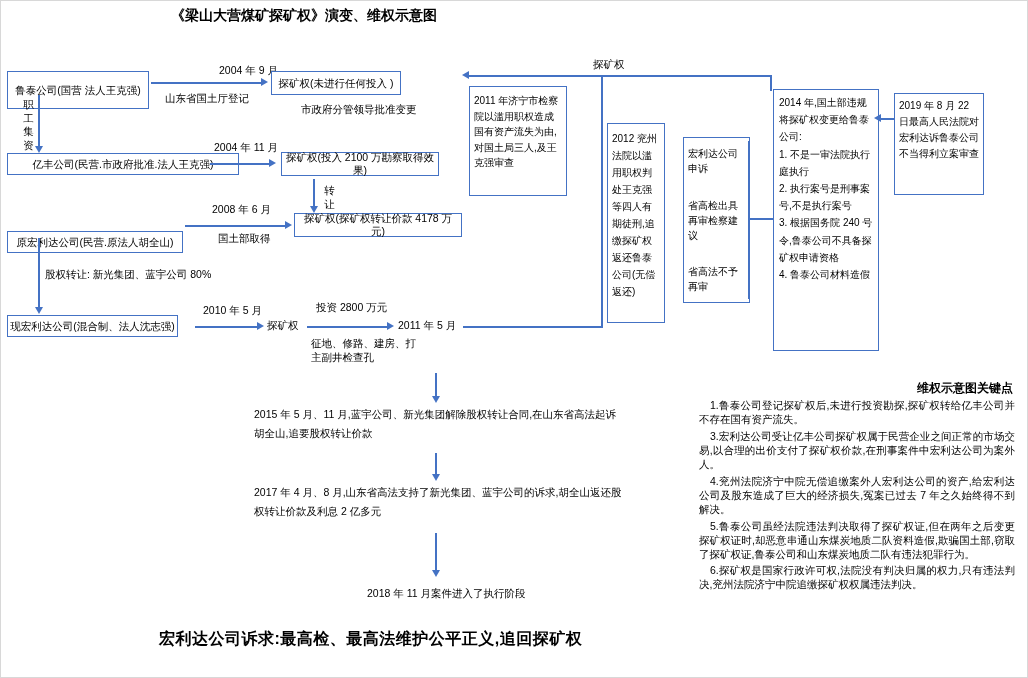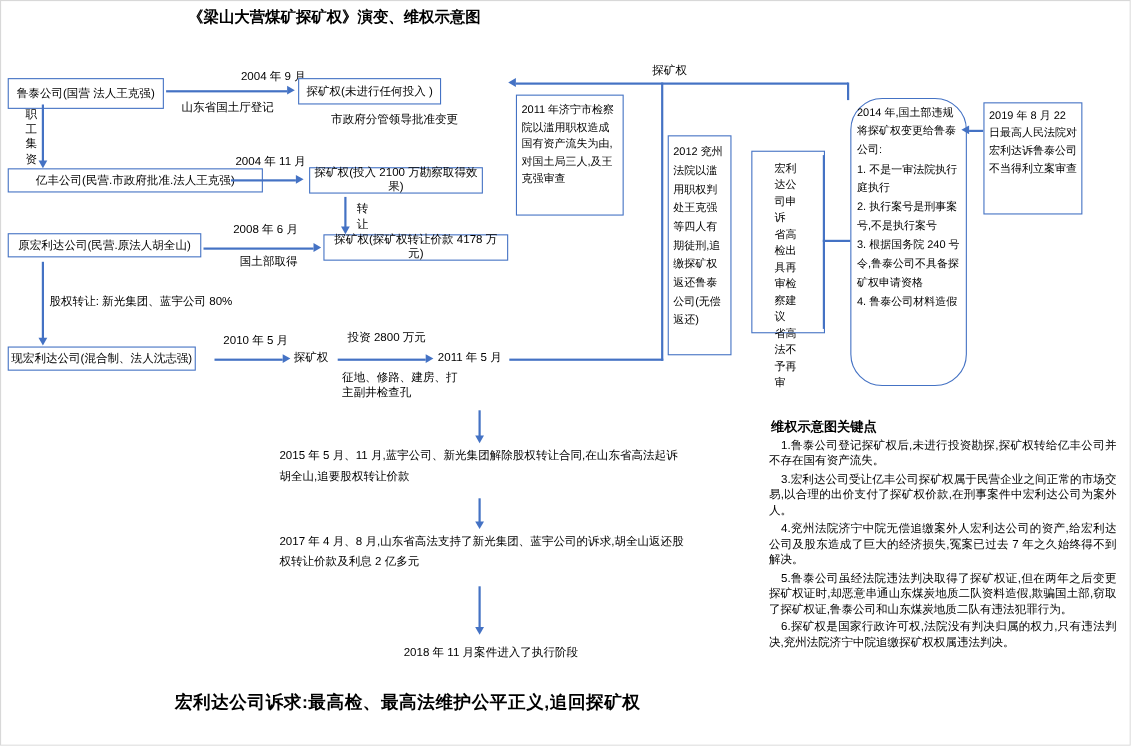--- a/index.html
+++ b/index.html
@@ -9,34 +9,34 @@
         border:1px solid #4472c4;background:#fff;font-size:10.5px;line-height:1.2;box-sizing:border-box;padding:1px 2px;}
   .txt{position:absolute;font-size:10.5px;line-height:1.3;white-space:nowrap;}
   .wrap{white-space:normal;}
   .vtext{position:absolute;width:13px;font-size:10.5px;line-height:1.3;word-break:break-all;text-align:center;white-space:normal;}
   .box{position:absolute;border:1px solid #4472c4;box-sizing:border-box;font-size:10px;background:#fff;text-align:left;}
   .hline,.vline{position:absolute;background:#4472c4;}
   .ah{position:absolute;width:0;height:0;}
   .ah-r{border-top:4.5px solid transparent;border-bottom:4.5px solid transparent;border-left:7px solid #4472c4;}
   .ah-l{border-top:4.5px solid transparent;border-bottom:4.5px solid transparent;border-right:7px solid #4472c4;}
   .ah-d{border-left:4.5px solid transparent;border-right:4.5px solid transparent;border-top:7px solid #4472c4;}
-  .preline{white-space:pre-line;border-radius:29px;}
+  .preline{white-space:pre-line;}
   .kp p{margin:0 0 3px 0;text-indent:1.05em;font-size:10.5px;line-height:1.33;text-align:justify;}
-  .kp-head{position:absolute;font-weight:bold;font-size:12px;text-align:left;}
+  .kp-head{position:absolute;font-weight:bold;font-size:12px;text-align:right;}
   .title{position:absolute;font-weight:bold;font-size:14px;text-align:left;white-space:normal;}
   .footer{position:absolute;font-weight:bold;font-size:16px;letter-spacing:0.5px;white-space:nowrap;}
 </style>
 </head>
 <body>
 
 <div class="canvas">
 
   <div class="title" style="left:170px;top:6px;width:400px;">《梁山大营煤矿探矿权》演变、维权示意图</div>
 
-  <div class="node" style="left:6px;top:70px;width:142px;height:28px;">鲁泰公司(国营 法人王克强)</div>
+  <div class="node" style="left:6px;top:70px;width:142px;height:38px;">鲁泰公司(国营 法人王克强)</div>
   <div class="txt" style="left:177px;top:63px;margin-left:41px;">2004 年 9 月</div>
   <div class="hline" style="left:150px;top:81px;width:110px;height:2px;"></div>
   <div class="ah ah-r" style="left:260px;top:77px;"></div>
   <div class="txt" style="left:164px;top:91px;">山东省国土厅登记</div>
   <div class="node" style="left:270px;top:70px;width:130px;height:24px;">探矿权(未进行任何投入 )</div>
   <div class="txt" style="left:300px;top:102px;">市政府分管领导批准变更</div>
 
   <div class="vline" style="left:37px;top:94px;width:2px;height:52px;"></div>
   <div class="ah ah-d" style="left:33.5px;top:145px;"></div>
   <div class="vtext" style="left:21px;top:97px;">职工集资</div>
@@ -44,21 +44,21 @@
   <div class="node" style="left:6px;top:152px;width:232px;height:22px;">亿丰公司(民营.市政府批准.法人王克强)</div>
   <div class="txt" style="left:213px;top:140px;">2004 年 11 月</div>
   <div class="hline" style="left:209px;top:162px;width:59px;height:2px;"></div>
   <div class="ah ah-r" style="left:268px;top:158px;"></div>
   <div class="node" style="left:280px;top:151px;width:158px;height:24px;">探矿权(投入 2100 万勘察取得效果)</div>
 
   <div class="vline" style="left:312px;top:178px;width:2px;height:28px;"></div>
   <div class="ah ah-d" style="left:308.5px;top:205px;"></div>
   <div class="vtext" style="left:322px;top:183px;">转让</div>
 
-  <div class="node" style="left:6px;top:211px;width:176px;height:22px;">原宏利达公司(民营.原法人胡全山)</div>
+  <div class="node" style="left:6px;top:230px;width:176px;height:22px;">原宏利达公司(民营.原法人胡全山)</div>
   <div class="txt" style="left:211px;top:202px;">2008 年 6 月</div>
   <div class="hline" style="left:184px;top:224px;width:100px;height:2px;"></div>
   <div class="ah ah-r" style="left:284px;top:220px;"></div>
   <div class="txt" style="left:217px;top:231px;">国土部取得</div>
   <div class="node" style="left:293px;top:212px;width:168px;height:24px;">探矿权(探矿权转让价款 4178 万元)</div>
 
   <div class="vline" style="left:37px;top:237px;width:2px;height:70px;"></div>
   <div class="ah ah-d" style="left:33.5px;top:306px;"></div>
   <div class="txt" style="left:44px;top:267px;">股权转让: 新光集团、蓝宇公司 80%</div>
 
@@ -76,21 +76,21 @@
   <div class="hline" style="left:462px;top:325px;width:140px;height:2px;"></div>
   <div class="vline" style="left:600px;top:74px;width:2px;height:253px;"></div>
   <div class="hline" style="left:468px;top:74px;width:302px;height:2px;"></div>
   <div class="ah ah-l" style="left:461px;top:70px;"></div>
   <div class="vline" style="left:769px;top:74px;width:2px;height:16px;"></div>
   <div class="txt" style="left:592px;top:57px;">探矿权</div>
 
   <div class="box wrap" style="left:468px;top:85px;width:98px;height:110px;padding:6px 4px;line-height:1.55;">2011 年济宁市检察院以滥用职权造成国有资产流失为由,对国土局三人,及王克强审查</div>
   <div class="box wrap" style="left:606px;top:122px;width:58px;height:200px;padding:6px 4px;line-height:1.7;">2012 兖州法院以滥用职权判处王克强等四人有期徒刑,追缴探矿权返还鲁泰公司(无偿返还)</div>
 
-  <div class="box" style="left:682px;top:136px;width:67px;height:166px;padding:8px 20px;display:flex;flex-direction:column;justify-content:space-between;">
+  <div class="box" style="left:682px;top:136px;width:67px;height:166px;padding:8px 4px;display:flex;flex-direction:column;justify-content:space-between;">
     <div class="wrap" style="line-height:1.5;">宏利达公司申诉</div>
     <div class="wrap" style="line-height:1.5;">省高检出具再审检察建议</div>
     <div class="wrap" style="line-height:1.5;">省高法不予再审</div>
   </div>
 
   <div class="vline" style="left:747px;top:140px;width:2px;height:158px;"></div>
   <div class="hline" style="left:747px;top:217px;width:25px;height:2px;"></div>
 
   <div class="box preline" style="left:772px;top:88px;width:106px;height:262px;padding:4px 5px;line-height:1.72;">2014 年,国土部违规将探矿权变更给鲁泰公司:
 1. 不是一审法院执行庭执行

